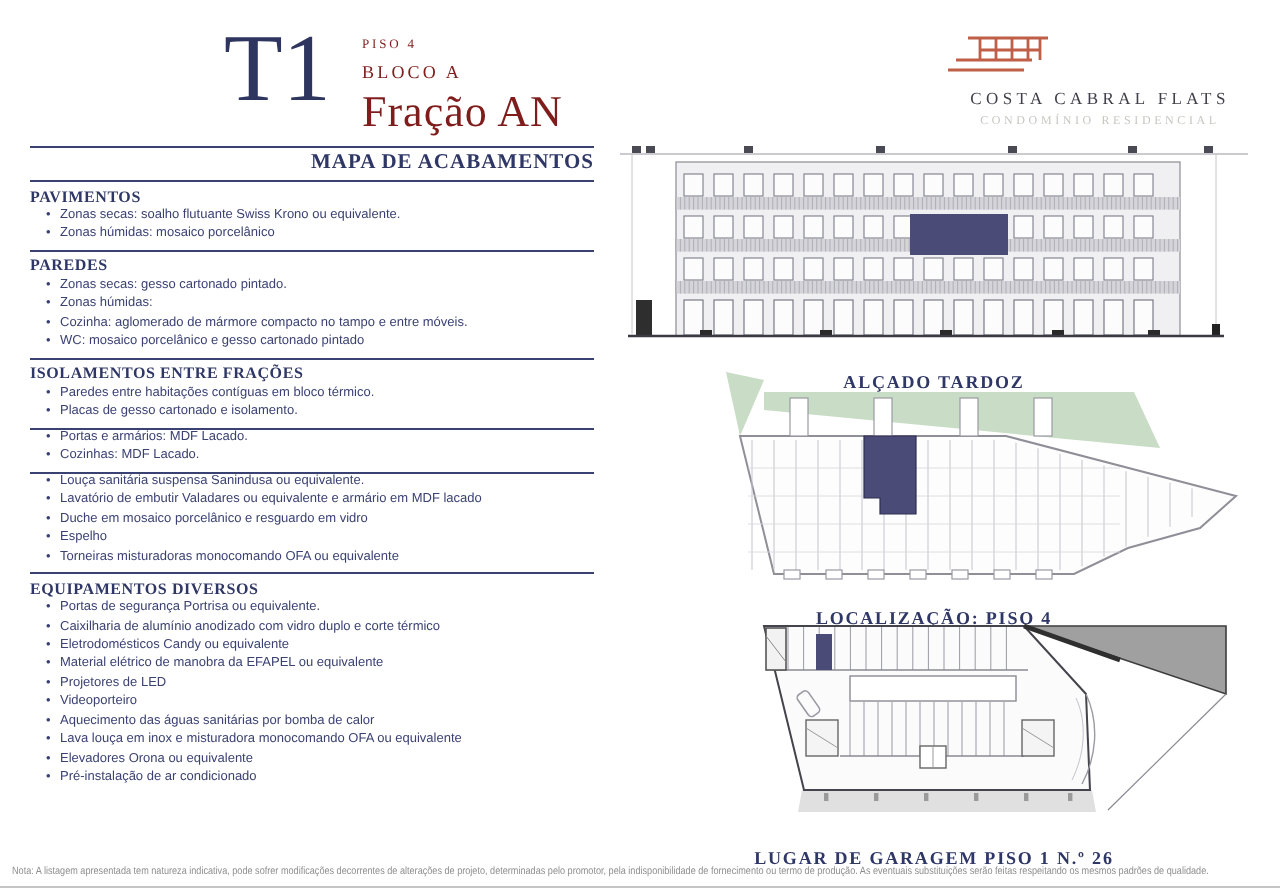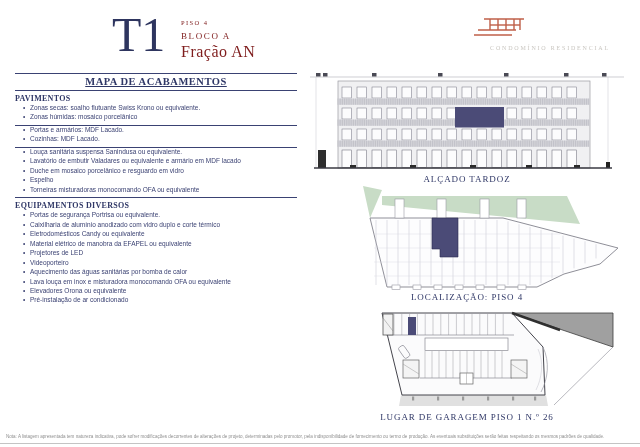--- a/index.html
+++ b/index.html
@@ -4,43 +4,43 @@
 <style>
   html,body{margin:0;padding:0;background:#ffffff;}
   .page{position:relative;width:640px;height:447px;background:#fff;overflow:hidden;
         font-family:"Liberation Serif",serif;color:#2f3766;}
 
   
   .t1{position:absolute;left:112px;top:11px;font-size:48px;line-height:1;color:#2e355f;}
   .hdr-stack{position:absolute;left:181px;top:19px;color:#7f1d1d;}
   .hdr-piso{font-size:6.5px;letter-spacing:1.4px;}
   .hdr-bloco{font-size:9px;letter-spacing:1.6px;margin-top:5px;}
-  .hdr-frac{font-size:16px;margin-top:2px;letter-spacing:.5px;}
+  .hdr-frac{font-size:22px;margin-top:2px;letter-spacing:.5px;}
 
   .brand{position:absolute;left:468px;top:14px;width:164px;text-align:center;}
   .brand-name{font-size:8.5px;letter-spacing:2.2px;color:#403f4a;margin-top:3px;white-space:nowrap;}
   .brand-sub{font-size:6px;letter-spacing:1.8px;color:#c9c6c0;margin-top:4px;white-space:nowrap;}
 
   
   .finishes{position:absolute;left:15px;top:73px;width:282px;}
   .rule{border-top:1.5px solid #3a4273;height:0;}
   .rule-thin{border-top:1.1px solid #3a4273;height:0;margin-top:2px;}
-  .map-title{text-align:center;font-weight:bold;font-size:10.5px;letter-spacing:.5px;
-             color:#2f3766;padding:2px 0 3px;text-decoration:underline;}
+  .map-title{text-align:right;font-weight:bold;font-size:10.5px;letter-spacing:.5px;
+             color:#2f3766;padding:2px 0 3px;}
   .sec-head{font-weight:bold;font-size:8px;letter-spacing:.3px;
             color:#2f3766;margin:2.5px 0 1.5px;}
   .finishes ul{margin:0 0 2.5px;padding:0 0 0 8px;list-style:none;
                font-family:"Liberation Sans",sans-serif;font-size:6.5px;
                color:#3b4273;}
   .finishes li{position:relative;padding-left:7px;line-height:1.38;margin-bottom:.5px;}
   .finishes li::before{content:"\2022";position:absolute;left:0;top:0;}
 
   
   .draw{position:absolute;text-align:center;}
-  .caption{font-size:9px;letter-spacing:.9px;color:#2f3766;margin-top:0;white-space:nowrap;}
+  .caption{font-size:9px;letter-spacing:.9px;color:#2f3766;margin-top:12px;white-space:nowrap;font-weight:bold;}
   #elevation{left:302px;top:66px;width:330px;}
   #plan{left:302px;top:186px;width:330px;}
   #garage{left:302px;top:304px;width:330px;text-align:center;}
   svg{display:block;}
 
   
   .note{position:absolute;left:6px;top:433px;width:730px;font-family:"Liberation Sans",sans-serif;
         font-size:5.3px;color:#8e8e8e;white-space:nowrap;transform:scaleX(.86);
         transform-origin:left top;}
   .bottom-rule{position:absolute;left:0;top:443px;width:640px;border-top:1px solid #c4c4c4;}
@@ -64,39 +64,58 @@
         <line x1="22" y1="5" x2="22" y2="16"></line>
         <line x1="30" y1="5" x2="30" y2="16"></line>
         <line x1="38" y1="5" x2="38" y2="16"></line>
         <line x1="46" y1="5" x2="46" y2="16"></line>
         <line x1="52" y1="5" x2="52" y2="16"></line>
         <line x1="22" y1="11" x2="52" y2="11"></line>
         <line x1="10" y1="16" x2="48" y2="16"></line>
         <line x1="6" y1="21" x2="44" y2="21"></line>
       </g>
     </svg>
+    <div class="brand-name">COSTA CABRAL FLATS</div>
     <div class="brand-sub">CONDOMÍNIO RESIDENCIAL</div>
   </div>
 
   <div class="finishes">
     <div class="rule"></div>
     <div class="map-title">MAPA DE ACABAMENTOS</div>
     <div class="rule"></div>
 
     <div>
       <div class="sec-head">PAVIMENTOS</div>
       <ul>
         <li>Zonas secas: soalho flutuante Swiss Krono ou equivalente.</li>
         <li>Zonas húmidas: mosaico porcelânico</li>
       </ul>
       <div class="rule-thin"></div>
     </div>
 
-
-
+    <div>
+      <div class="sec-head">PAREDES</div>
+      <ul>
+        <li>Zonas secas: gesso cartonado pintado.</li>
+        <li>Zonas húmidas:</li>
+        <li>Cozinha: aglomerado de mármore compacto no tampo e entre móveis.</li>
+        <li>WC: mosaico porcelânico e gesso cartonado pintado</li>
+      </ul>
+      <div class="rule-thin"></div>
+    </div>
+
+
+    <div>
+      <div class="sec-head">ISOLAMENTOS ENTRE FRAÇÕES</div>
+      <ul>
+        <li>Paredes entre habitações contíguas em bloco térmico.</li>
+        <li>Placas de gesso cartonado e isolamento.</li>
+      </ul>
+      <div class="rule-thin"></div>
+    </div>
 
     <div>
       <ul>
         <li>Portas e armários: MDF Lacado.</li>
         <li>Cozinhas: MDF Lacado.</li>
       </ul>
       <div class="rule-thin"></div>
     </div>
 
     <div>

